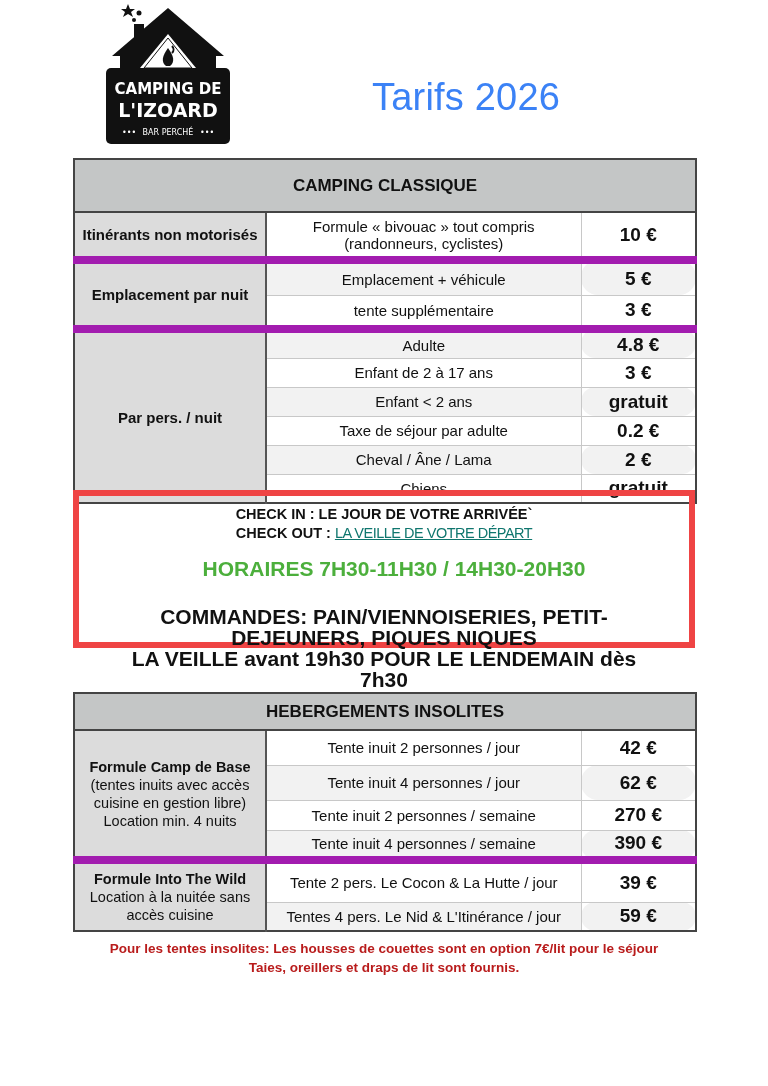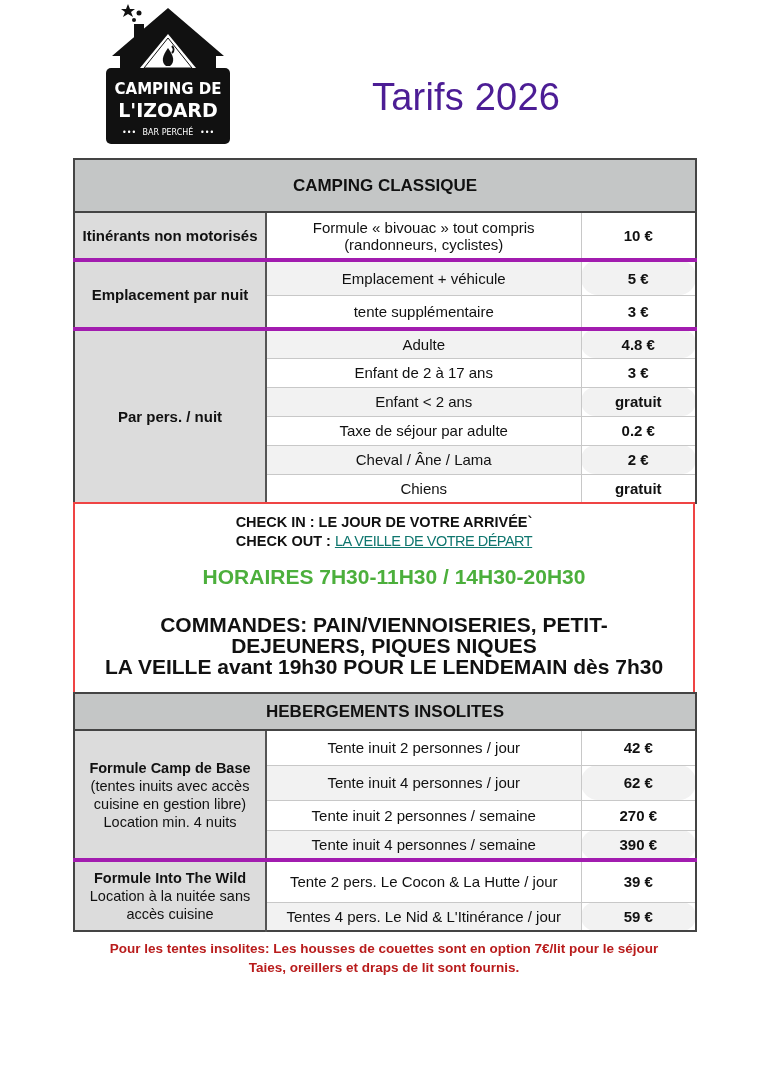--- a/index.html
+++ b/index.html
@@ -1,35 +1,35 @@
 <!DOCTYPE html>
 <html><head>
 <meta charset="utf-8">
 <style>
   * { box-sizing: border-box; margin: 0; padding: 0; }
   html, body { width: 768px; height: 1086px; background: #ffffff; }
   body { font-family: "Liberation Sans", sans-serif; color: #111; position: relative; overflow: hidden; }
 
   .logo { position: absolute; left: 104px; top: 2px; width: 128px; height: 142px; }
-  .title { position: absolute; left: 372px; top: 76px; font-size: 38px; font-weight: normal; color: #4c1d95; letter-spacing: 0.2px; }
+  .title { position: absolute; left: 372px; top: 76px; font-size: 38px; font-weight: normal; color: #3b82f6; letter-spacing: 0.2px; }
 
   table { border-collapse: collapse; position: absolute; left: 73px; width: 622px; table-layout: fixed; }
   td, th { border: 1px solid #c8c8c8; text-align: center; vertical-align: middle; font-size: 15px; }
   .outer { border: 2px solid #444; }
   th.head { background: #c4c6c6; font-weight: bold; font-size: 17px; border-bottom: 2px solid #444; color: #111; }
   td.cat { background: #dcdcdc; font-weight: bold; font-size: 15px; border-right: 2px solid #555; }
-  td.price { font-weight: bold; font-size: 15px; border-radius: 17px; }
+  td.price { font-weight: bold; font-size: 19px; border-radius: 17px; }
   tr.odd td.desc, tr.odd td.price { background: #ffffff; }
   tr.even td.desc, tr.even td.price { background: #f2f2f2; }
-  tr.grp-sep td { border-top: 4px solid #a21caf; }
+  tr.grp-sep td { border-top: 8px solid #a21caf; }
 
   #t1 { top: 158px; }
   #t1 col.c1 { width: 192px; } #t1 col.c2 { width: 315px; } #t1 col.c3 { width: 115px; }
 
-  .info { position: absolute; left: 73px; top: 502px; width: 622px; height: 192px; border: 2px solid #ef4444; text-align: center; }
+  .info { position: absolute; left: 73px; top: 490px; width: 622px; height: 158px; border: 6px solid #ef4444; text-align: center; }
   .info .l1 { font-weight: bold; font-size: 14.5px; margin-top: 9px; line-height: 19px; }
   .info .l2 { font-weight: bold; font-size: 14.5px; line-height: 19px; }
   .info .red-u { color: #0f766e; text-decoration: underline; font-family: "Liberation Sans Narrow", "Liberation Sans", sans-serif; font-weight: normal; letter-spacing: -0.5px; }
   .info .hours { color: #4caf3c; font-weight: bold; font-size: 21px; margin-top: 14px; padding-left: 20px; }
   .info .cmd { font-weight: bold; font-size: 21px; line-height: 21px; margin-top: 25px; padding: 0 29px; }
 
   #t2 { top: 692px; }
   #t2 col.c1 { width: 192px; } #t2 col.c2 { width: 315px; } #t2 col.c3 { width: 115px; }
   #t2 td.cat { font-size: 14.5px; line-height: 18px; }
 

